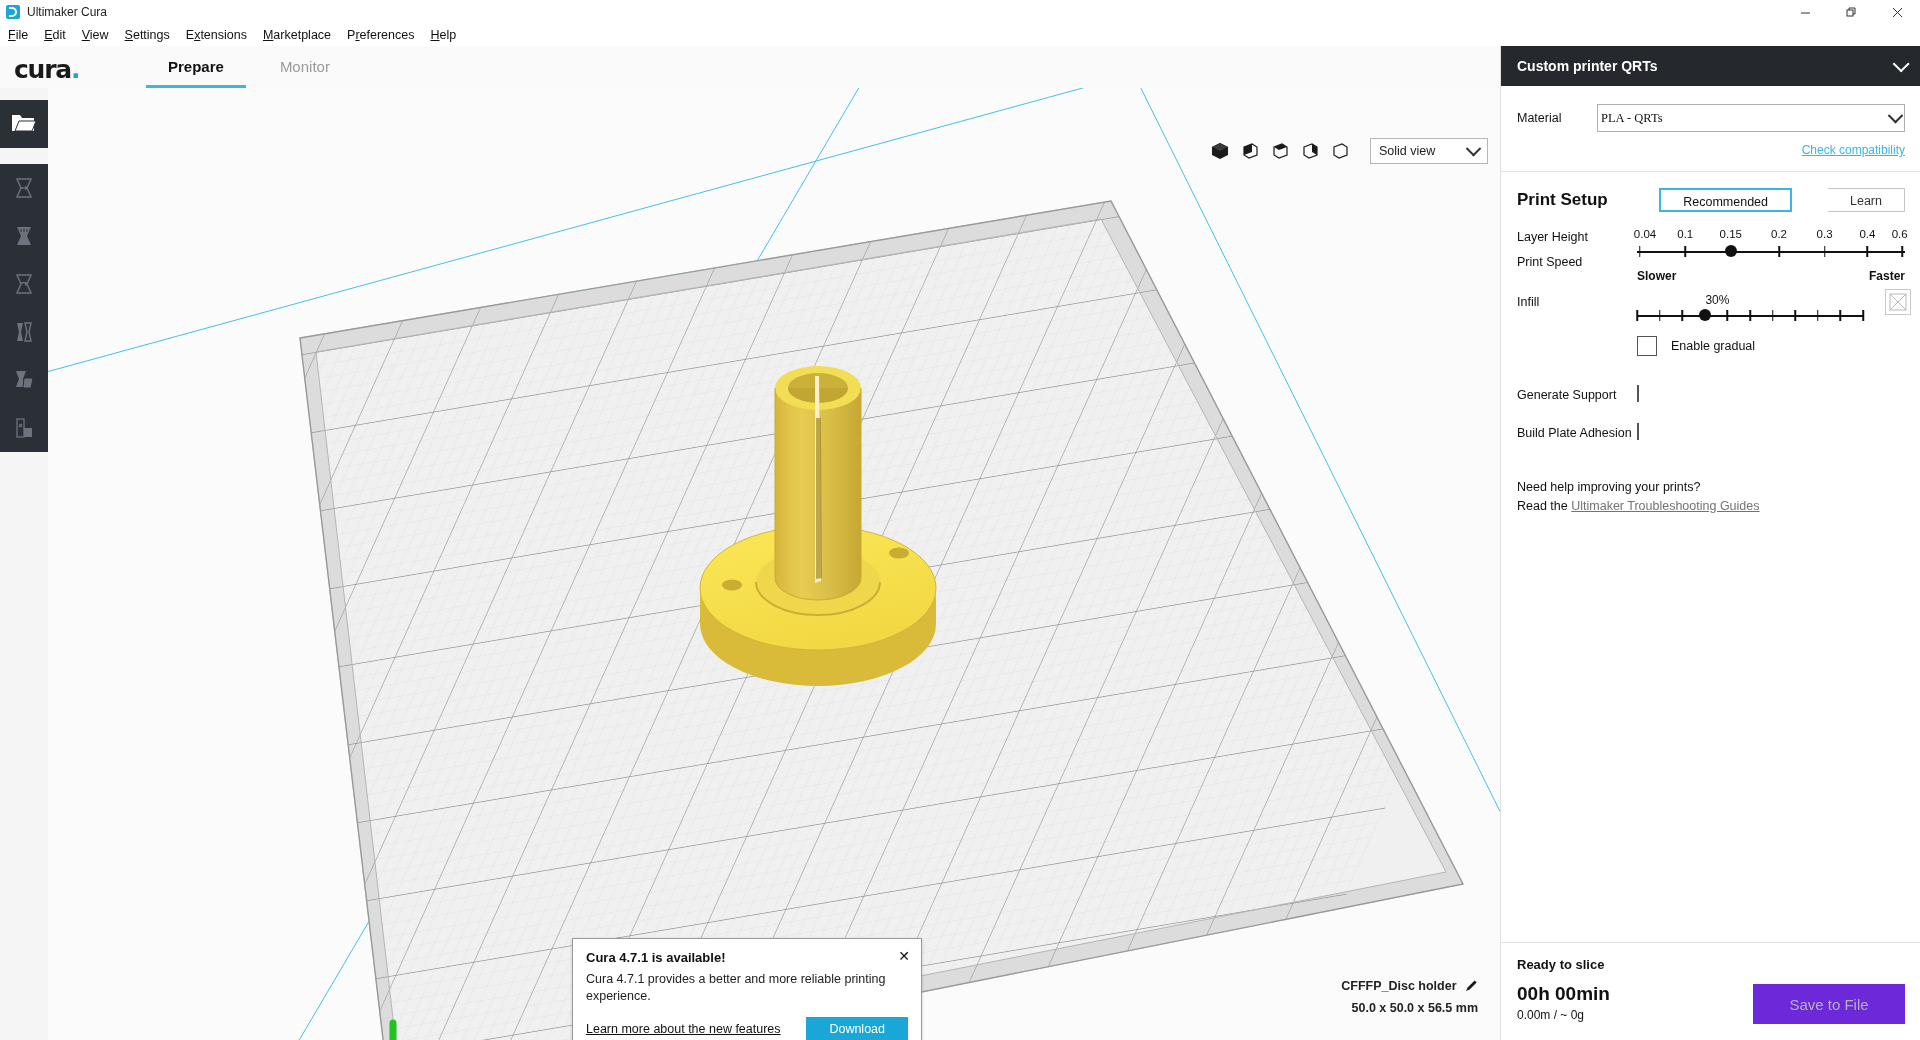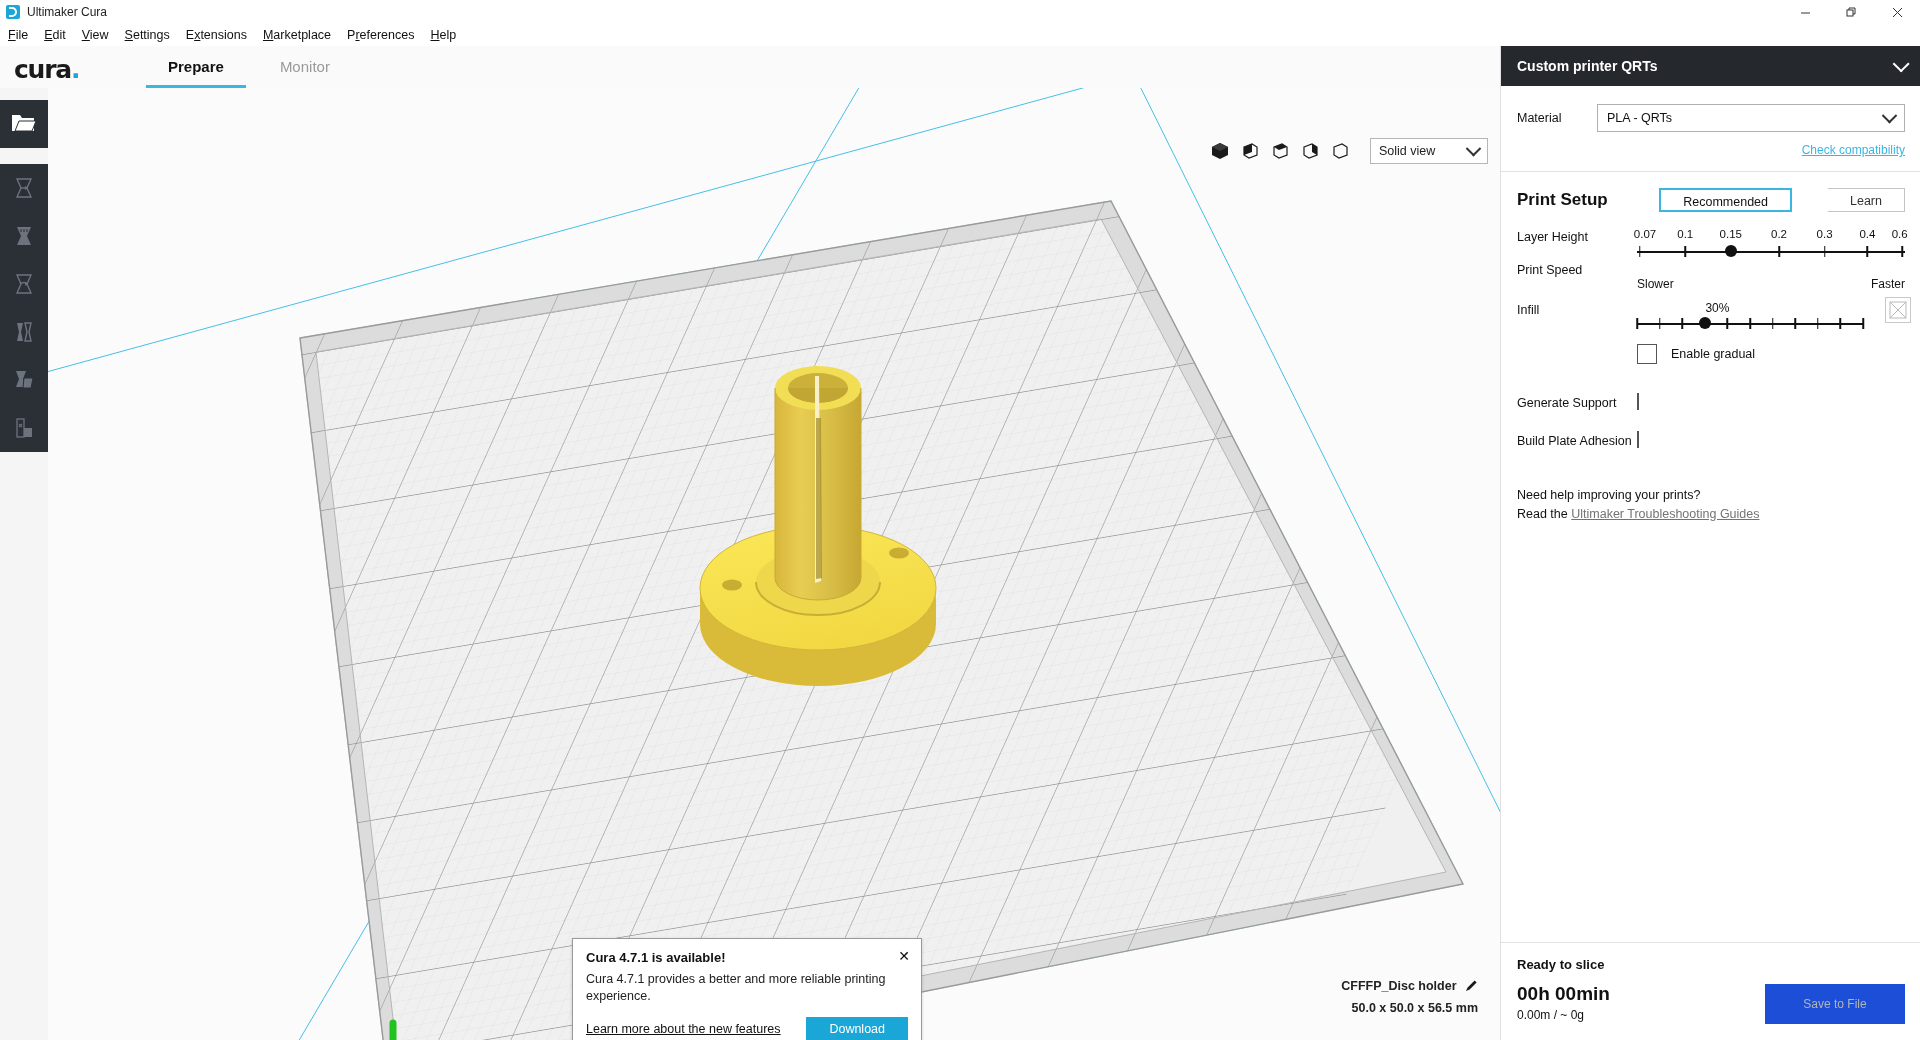--- a/index.html
+++ b/index.html
@@ -64,21 +64,21 @@
   .dl-btn{background:#1aa6d6;color:#fff;font-size:12.5px;padding:5px 23px;border:none;}
 
   
   .rpanel{position:absolute;left:1500px;top:46px;width:420px;height:994px;background:#fff;border-left:1px solid #e0e0e0;}
   .printer-head{height:40px;background:#25282d;display:flex;align-items:center;justify-content:space-between;padding:0 16px;}
   .printer-head .name{color:#fff;font-size:14px;font-weight:700;}
   .chev-w{width:10px;height:10px;border-right:2px solid #fff;border-bottom:2px solid #fff;transform:rotate(45deg) translateY(-3px);}
 
   .mat-row{display:flex;align-items:center;padding:18px 16px 0 16px;}
   .mat-label{width:80px;font-size:12.5px;color:#111;}
-  .combo{flex:1;height:26px;border:1px solid #b0b0b0;background:#fff;display:flex;align-items:center;justify-content:space-between;padding:0 9px;font-size:12.5px;color:#111;}
+  .combo{flex:1;height:26px;border:1px solid #b0b0b0;background:#fff;display:flex;align-items:center;justify-content:space-between;padding:0 3px;font-size:12.5px;color:#111;font-family:Liberation Serif, serif;}
   .compat{text-align:right;padding:10px 16px 0 16px;}
   .compat a{font-size:12px;color:#3ab6e3;text-decoration:underline;}
   .divider{height:1px;background:#e2e2e2;margin:14px 0 0 0;}
 
   .setup{padding:16px 16px 0 16px;}
   .setup-head{display:flex;align-items:center;}
   .setup-title{font-size:17px;font-weight:700;color:#111;flex:1;}
   .segbtns{display:flex;gap:36px;}
   .seg{height:24px;line-height:24px;padding:0 22px;font-size:12.5px;text-align:center;box-sizing:border-box;}
   .seg.on{border:2px solid #3ab6e3;color:#111;background:#fff;}
@@ -87,42 +87,42 @@
   .row{display:flex;align-items:flex-start;margin-top:16px;}
   .row-label{width:120px;font-size:12.5px;color:#111;padding-top:2px;flex:none;}
   .ctrl{flex:1;position:relative;}
 
   .lh-ticks{position:relative;height:16px;}
   .lh-ticks span{position:absolute;font-size:11.5px;color:#111;transform:translateX(-50%);white-space:nowrap;}
   .slider-line{position:relative;height:14px;margin-top:1px;}
   .slider-line .bar{position:absolute;left:0;right:0;top:6px;height:1.5px;background:#111;}
   .slider-line .tk{position:absolute;top:1px;width:1.5px;height:11px;background:#111;transform:translateX(-50%);}
   .slider-line .handle{position:absolute;top:0;width:12px;height:12px;border-radius:50%;background:#111;transform:translateX(-50%);}
-  .speed{position:relative;height:14px;margin-top:18px;}
+  .speed{position:relative;height:14px;margin-top:10px;font-weight:bold;}
   .speed .s1{position:absolute;left:0;font-size:12px;color:#111;}
   .speed .s2{position:absolute;right:0;font-size:12px;color:#111;}
 
   .infill-val{position:relative;height:15px;}
   .infill-val span{position:absolute;font-size:12px;color:#111;transform:translateX(-50%);}
   .infill-pat{position:absolute;right:-6px;top:-4px;width:26px;height:26px;border:1px solid #c9c9c9;box-sizing:border-box;display:flex;align-items:center;justify-content:center;}
   .grad-row{display:flex;align-items:center;margin-top:13px;}
   .cbx{width:20px;height:20px;border:1px solid #555;background:#fff;box-sizing:border-box;flex:none;}
   .grad-label{margin-left:14px;font-size:12.5px;color:#111;}
 
   .helpblock{padding:0 16px;margin-top:38px;font-size:12.5px;color:#111;line-height:1.5;}
   .helpblock a{color:#737373;text-decoration:underline;}
 
   .rfoot{position:absolute;left:0;bottom:0;width:420px;}
   .rfoot-div{height:1px;background:#e2e2e2;}
   .rfoot-in{padding:14px 16px 16px 16px;}
   .ready{font-size:13px;font-weight:700;color:#111;}
   .slicebar{margin-top:12px;display:flex;align-items:flex-start;justify-content:space-between;}
   .time{font-size:19px;font-weight:700;color:#111;line-height:1.1;}
   .matuse{font-size:12px;color:#111;margin-top:3px;}
-  .savebtn{width:140px;height:40px;background:#1d4ed8;color:#b4b4b4;font-size:12px;display:flex;align-items:center;justify-content:center;border:none;}
+  .savebtn{width:152px;height:40px;background:#6d28d9;color:#b4b4b4;font-size:15px;display:flex;align-items:center;justify-content:center;border:none;}
 </style>
 </head>
 <body>
 
 <div class="app">
 
   <div class="titlebar">
     <div class="tb-icon"></div>
     <div class="tb-title">Ultimaker Cura</div>
     <div class="winbtns">
@@ -386,21 +386,21 @@
         <div class="segbtns">
           <div class="seg on">Recommended</div>
           <div class="seg off">Learn</div>
         </div>
       </div>
 
       <div class="row">
         <span class="row-label">Layer Height</span>
         <div class="ctrl">
           <div class="lh-ticks">
-            <span style="left:3%">0.07</span>
+            <span style="left:3%">0.04</span>
             <span style="left:18%">0.1</span>
             <span style="left:35%">0.15</span>
             <span style="left:53%">0.2</span>
             <span style="left:70%">0.3</span>
             <span style="left:86%">0.4</span>
             <span style="left:98%">0.6</span>
           </div>
           <div class="slider-line">
             <div class="bar"></div>
             <div class="tk" style="left:1%"></div>

